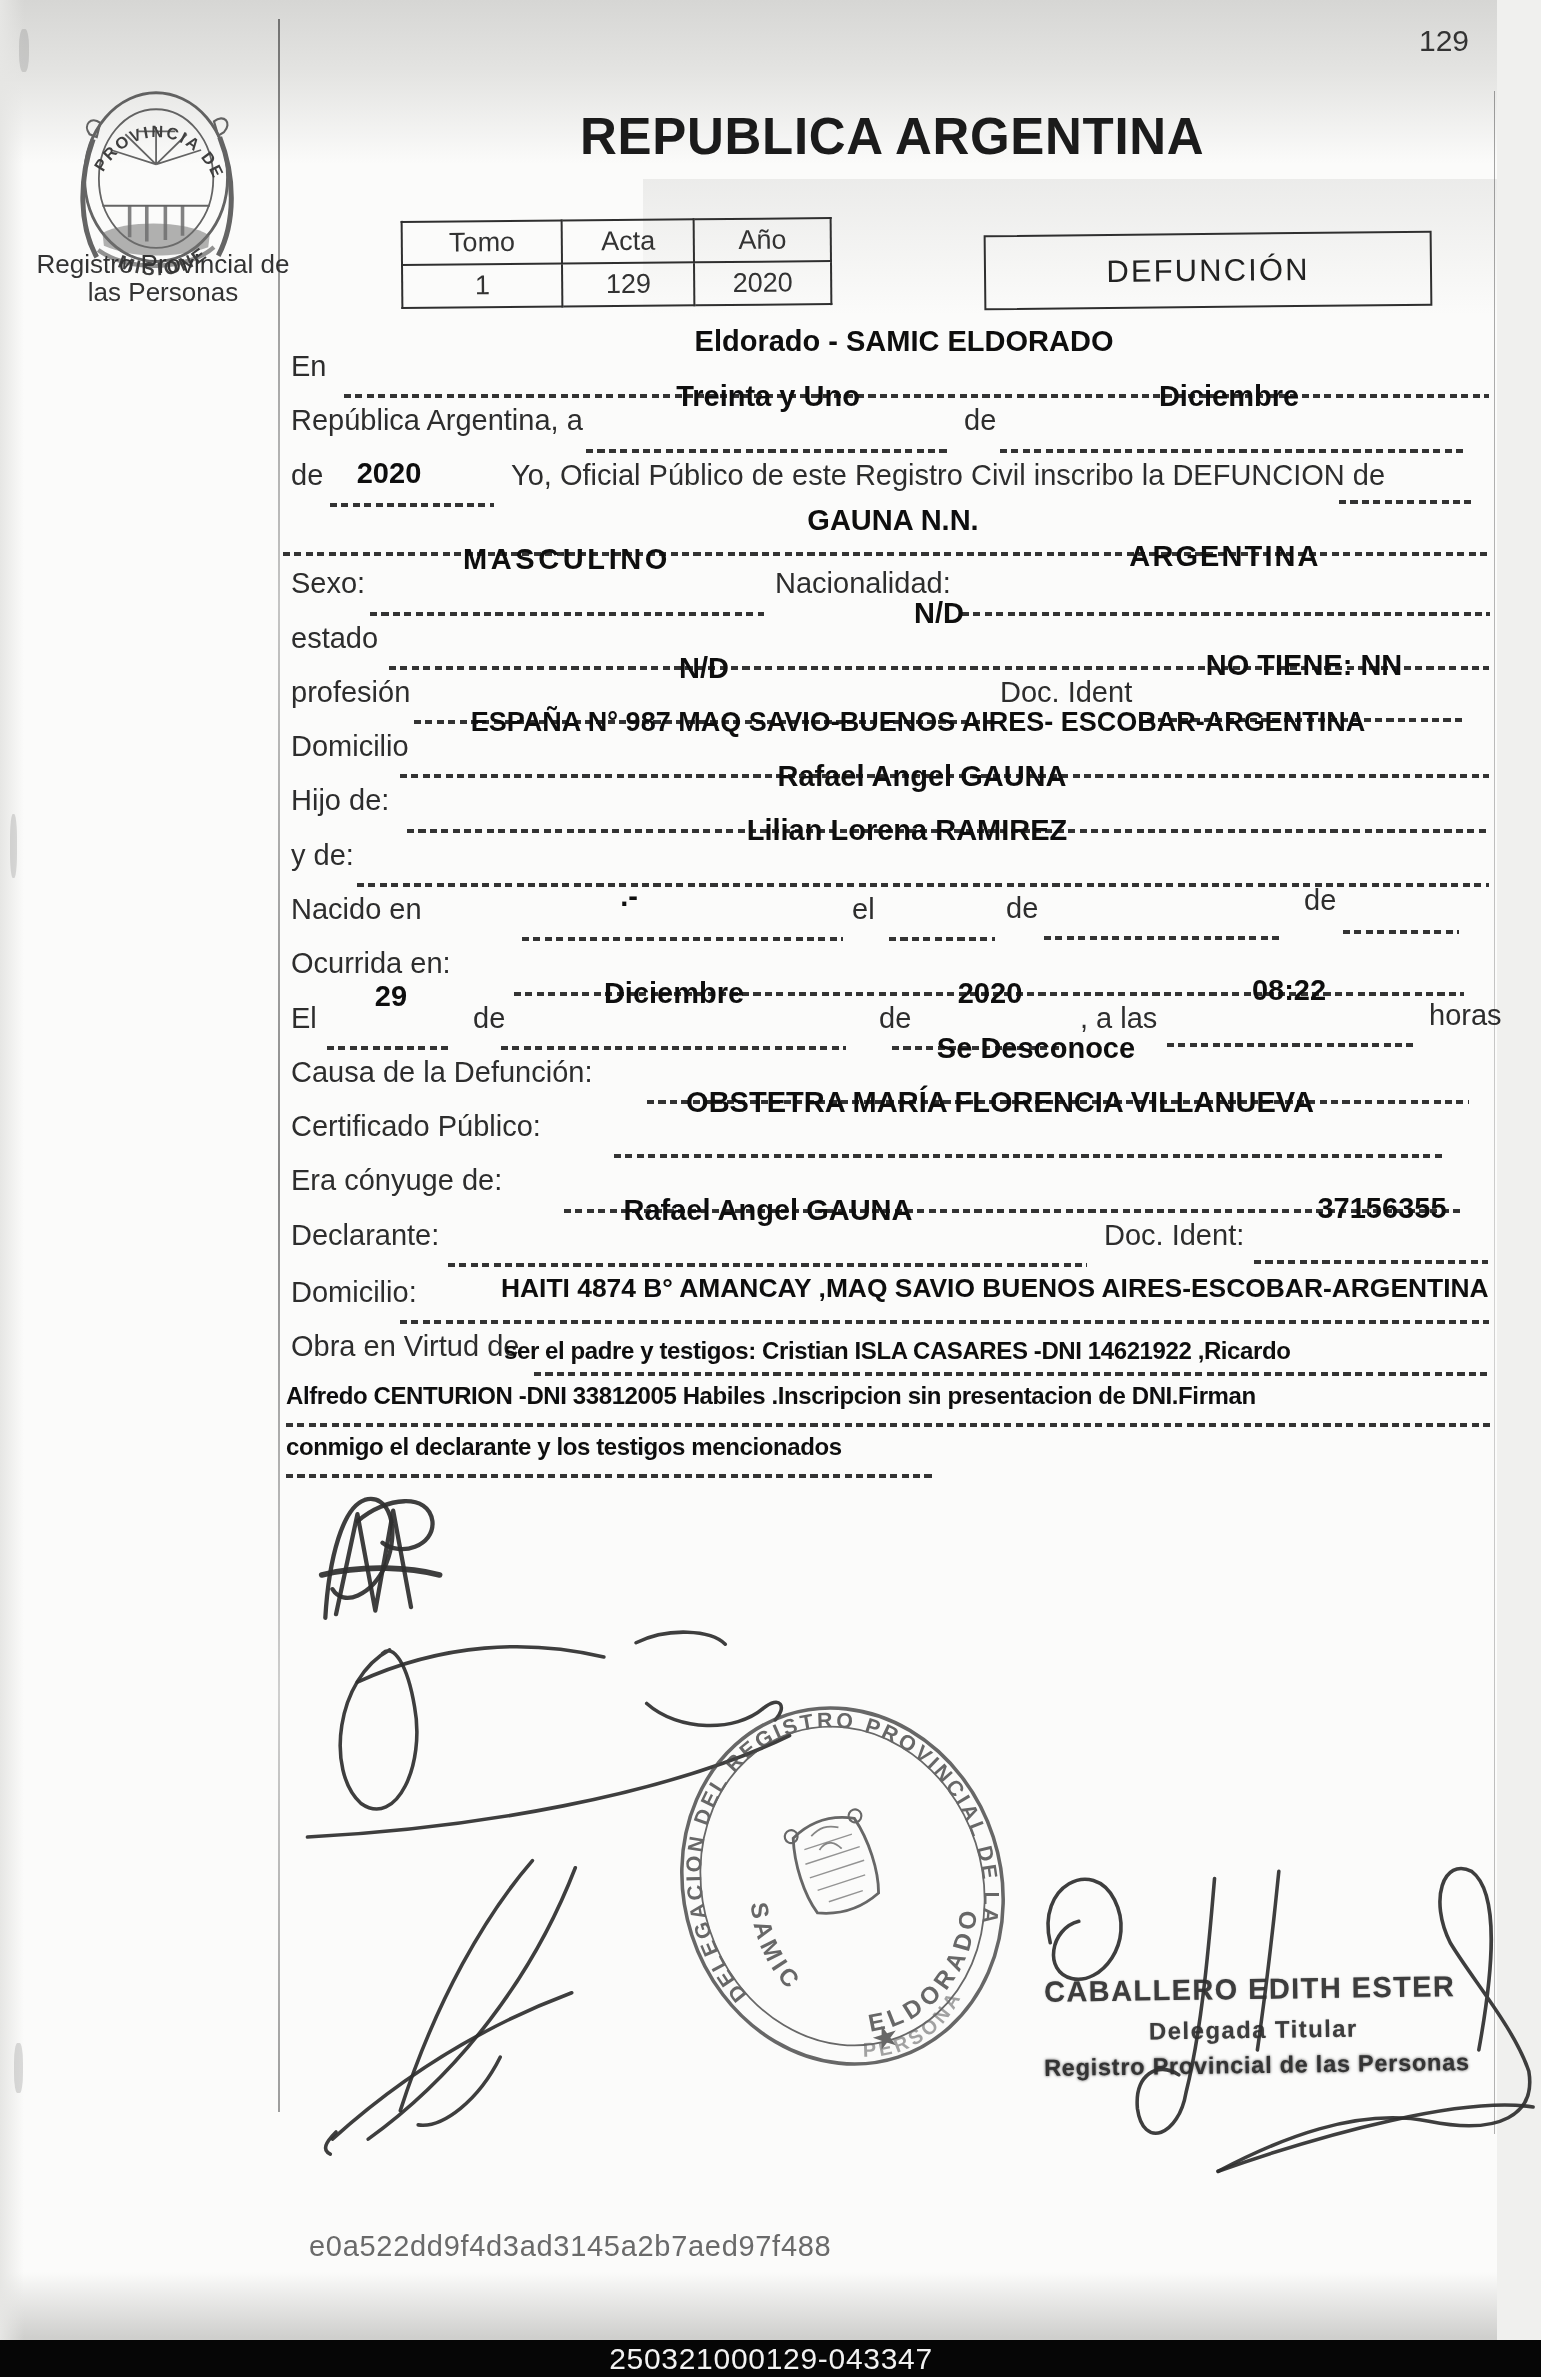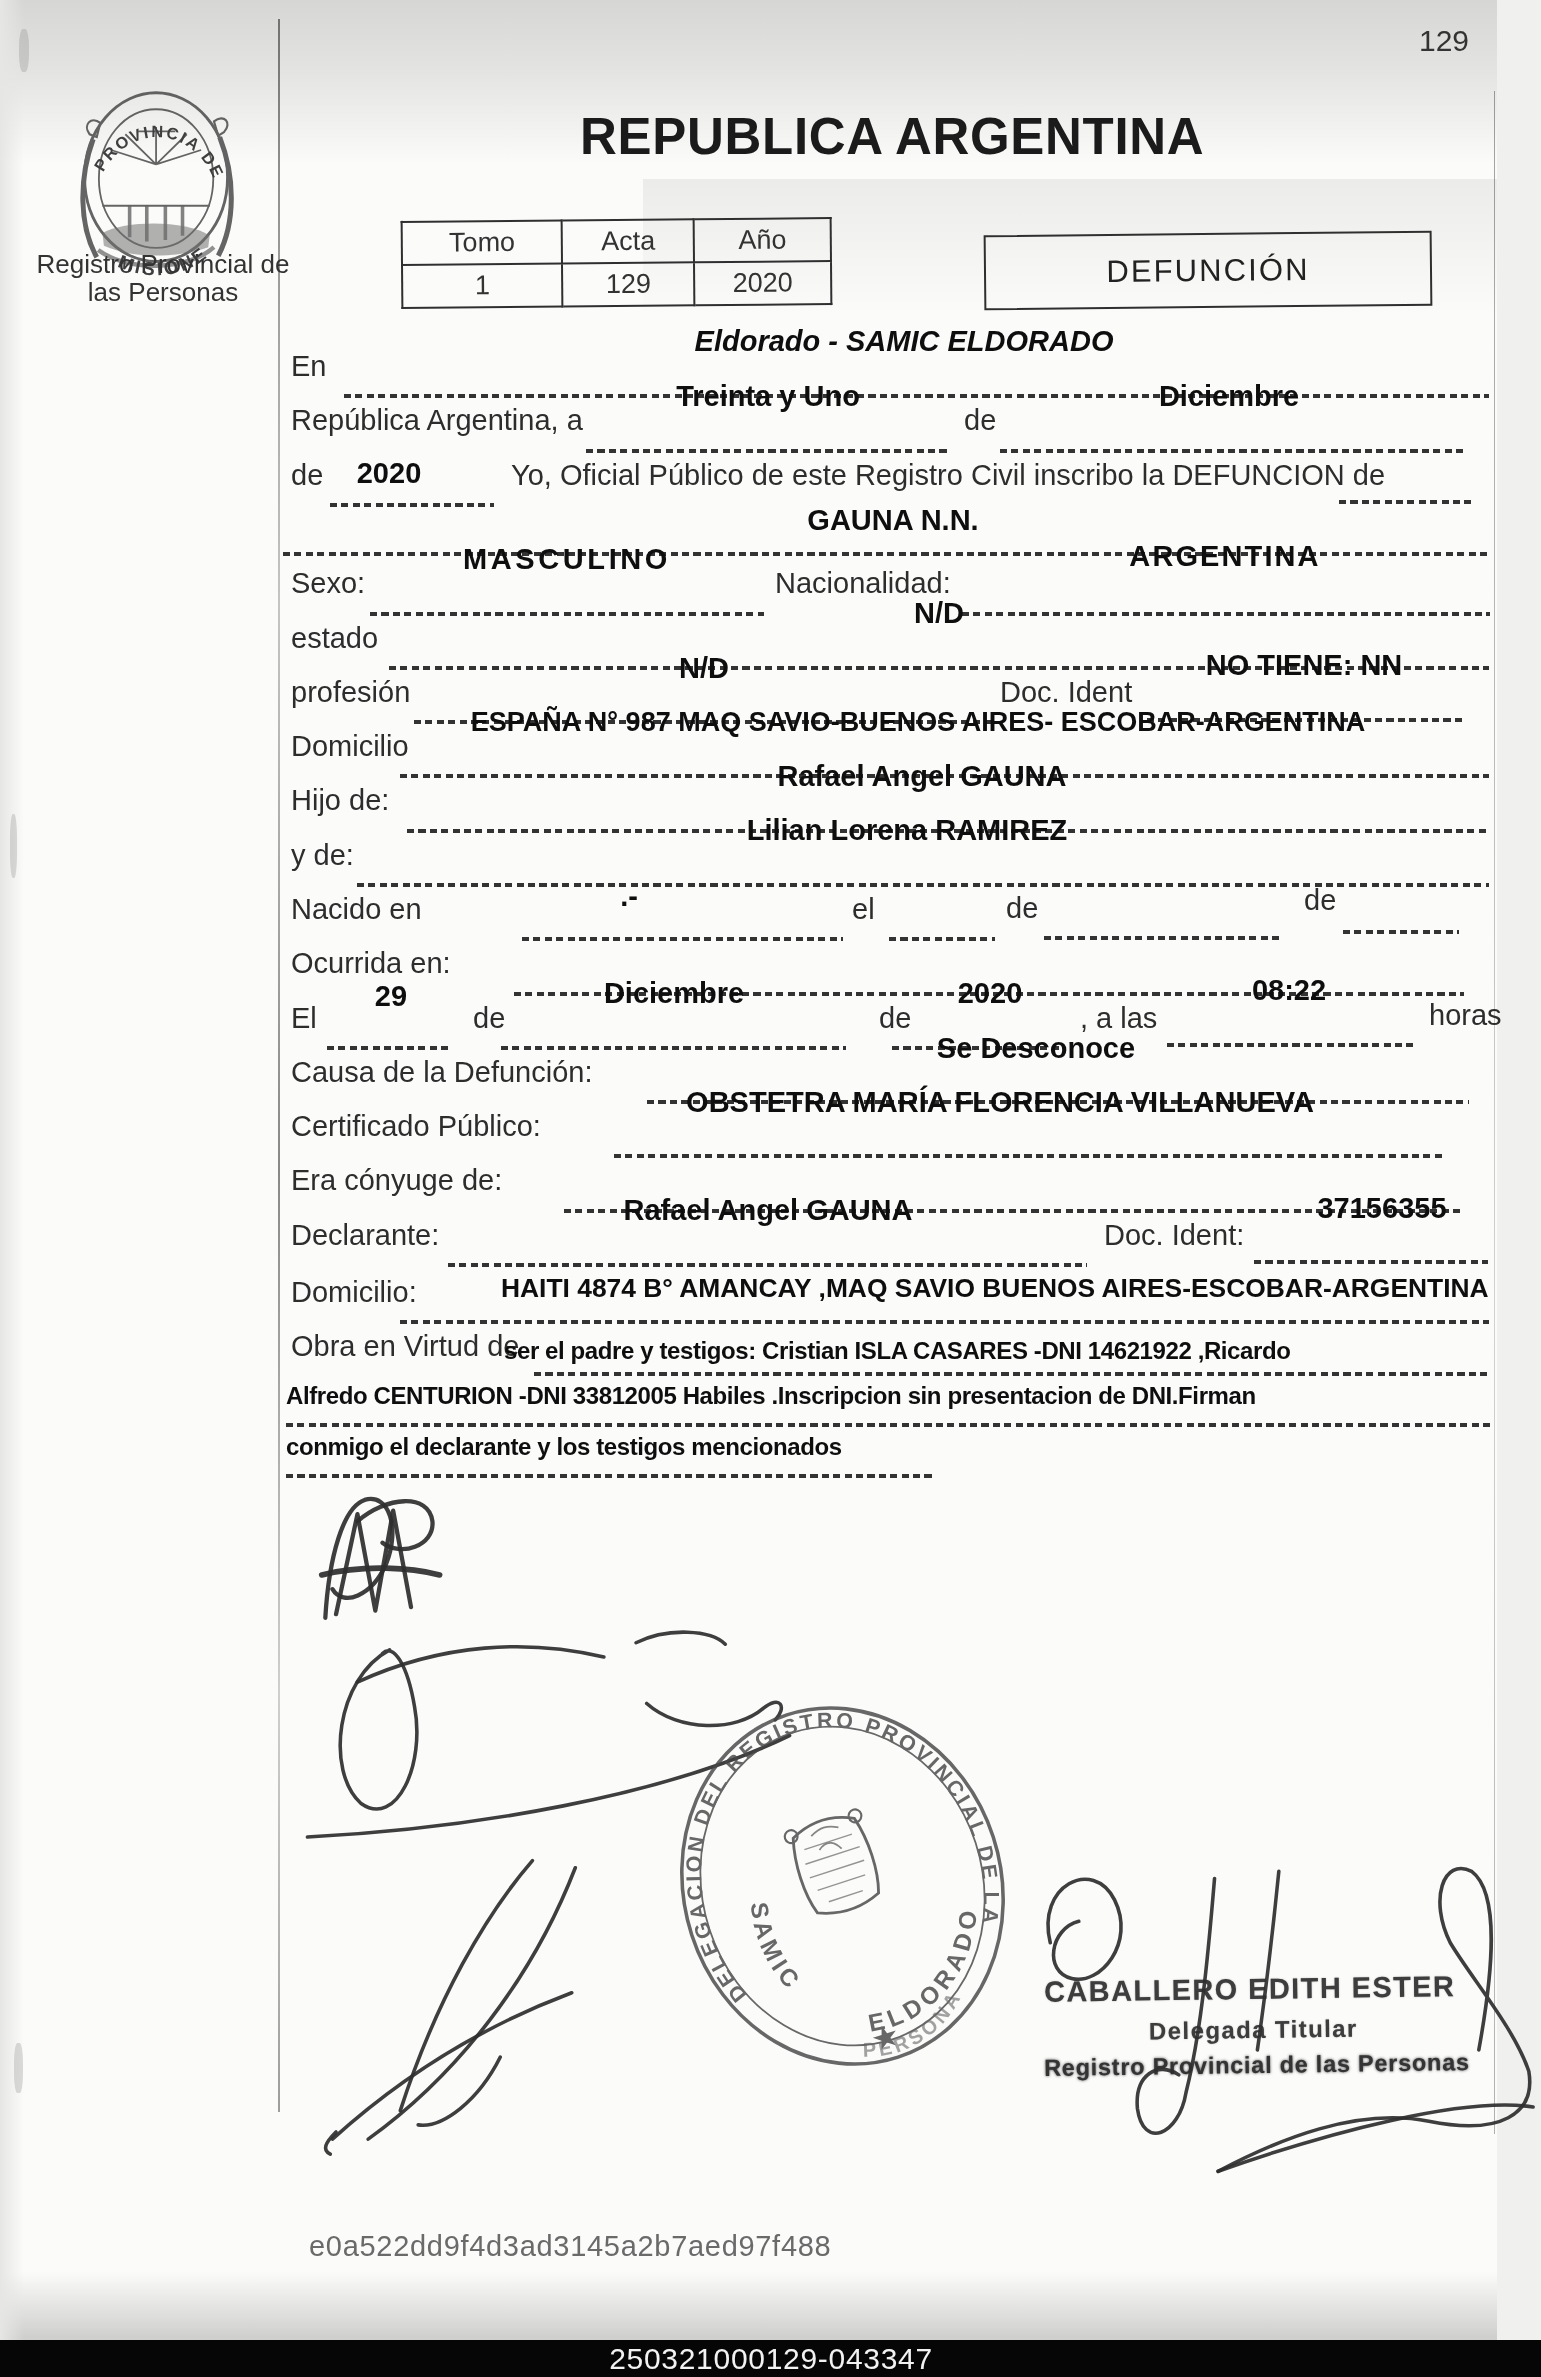--- a/index.html
+++ b/index.html
@@ -106,21 +106,21 @@
       <td>2020</td>
     </tr>
   </tbody>
     </table>
 
   <div class="type-box">
     <span>DEFUNCIÓN</span>
   </div>
 
   <span class="lbl" style="left:291px;top:350px;">En</span>
-  <span class="val" style="left:904px;top:325px;font-style:italic;">Eldorado - SAMIC ELDORADO</span>
+  <span class="val" style="left:904px;top:325px;">Eldorado - SAMIC ELDORADO</span>
   <div class="dots" style="left:344px;top:394px;width:1145px;"></div>
 
   <span class="lbl" style="left:291px;top:404px;">República Argentina, a</span>
   <span class="val" style="left:768px;top:380px;">Treinta y Uno</span>
   <span class="lbl" style="left:964px;top:404px;">de</span>
   <span class="val" style="left:1229px;top:380px;">Diciembre</span>
   <div class="dots" style="left:586px;top:449px;width:364px;"></div>
   <div class="dots" style="left:1000px;top:449px;width:463px;"></div>
 
   <span class="lbl" style="left:291px;top:459px;">de</span>

